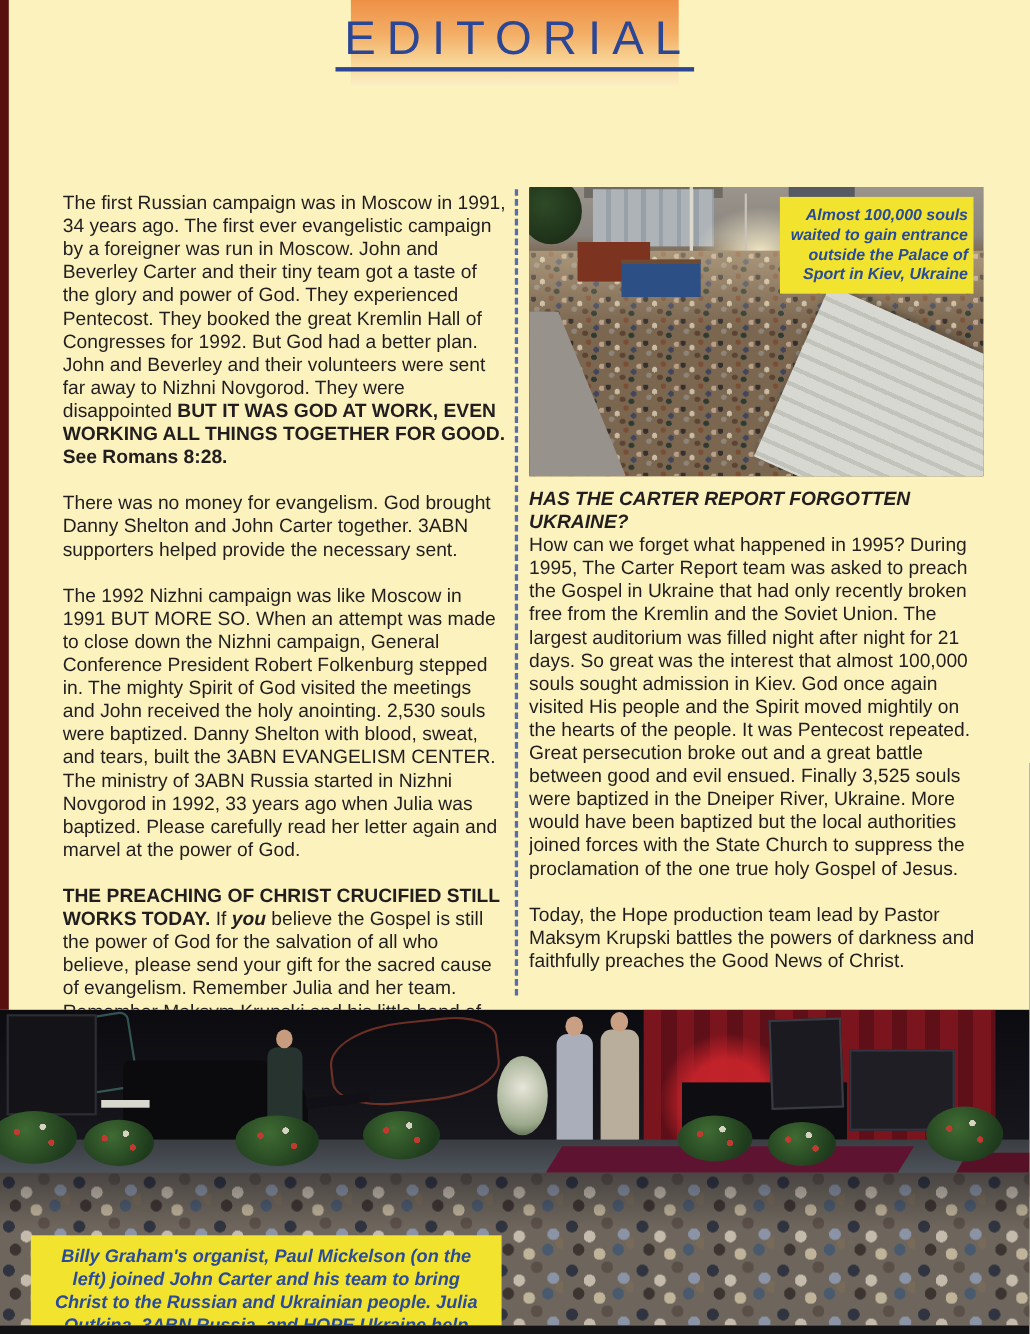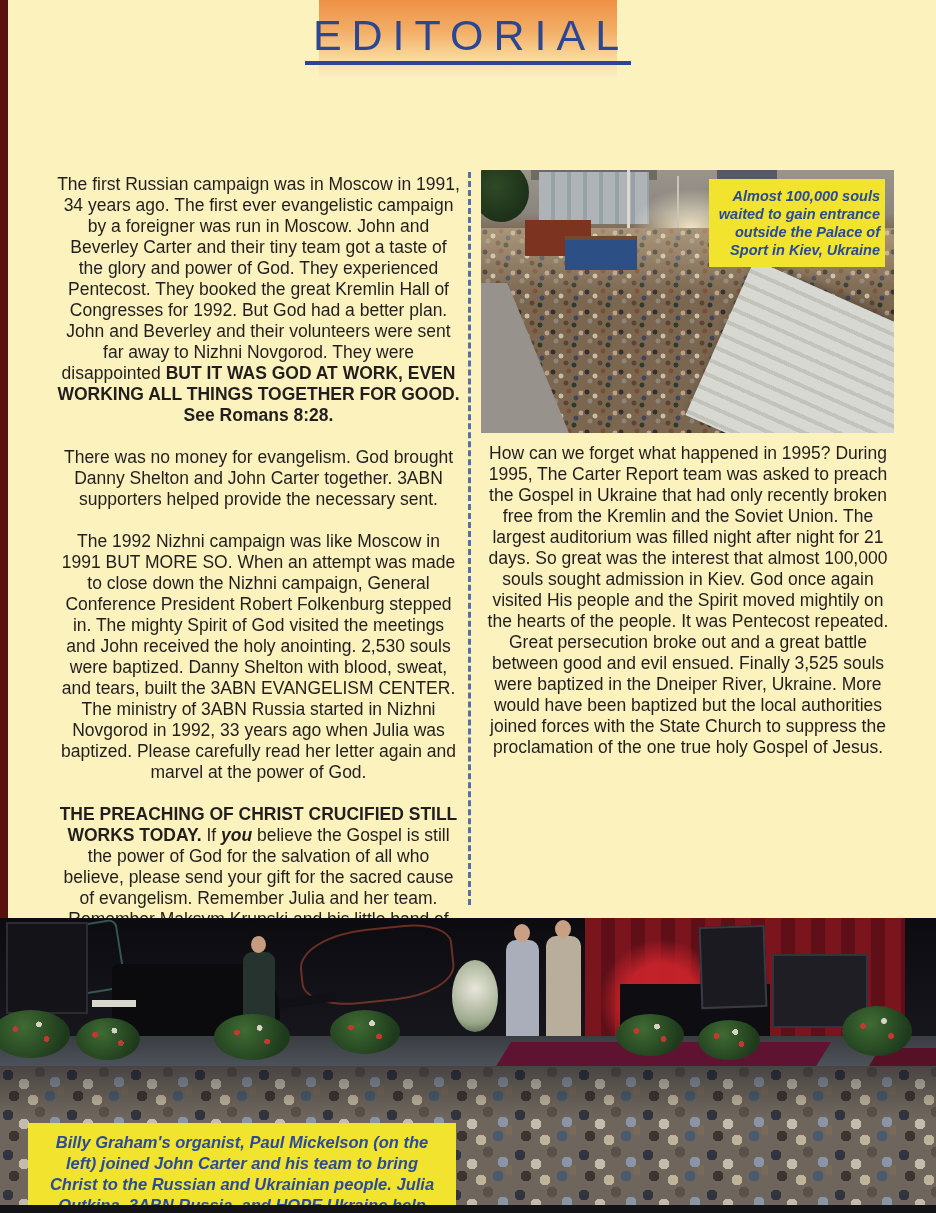--- a/index.html
+++ b/index.html
@@ -34,21 +34,21 @@
     transform:scaleX(.88);transform-origin:center;letter-spacing:0px;
   }
   .banner-subtitle{
     display:block;
     font-size:28px;font-weight:700;font-style:italic;color:#FFFFFF;line-height:1.1;
     transform:scaleX(.9);transform-origin:center;
   }
 
   
   .col{position:absolute;top:174px;font-size:17.5px;line-height:21px;overflow:hidden;}
-  .col p{margin:0 0 21px 0;text-align:center;}
+  .col p{margin:0 0 21px 0;}
   .col-left{left:57px;width:403px;height:744px;}
   .col-right{left:481px;width:414px;top:170px;height:748px;}
   .divider{
     position:absolute;left:468px;top:172px;height:733px;width:0;
     border-left:3px dashed #3D57A6;opacity:.85;
   }
   .rc-heading{
     margin:0;font-size:17.5px;line-height:21px;font-weight:700;font-style:italic;
   }
 
@@ -212,21 +212,23 @@
       <div class="kp-pole2"></div>
       <div class="kp-crowd"></div>
       <div class="kp-crowd-sheen"></div>
       <div class="kp-container-red"></div>
       <div class="kp-kiosk-blue"></div>
       <div class="kp-street"></div>
       <div class="kp-wall"></div>
       <figcaption class="kp-caption">Almost 100,000 souls waited to gain entrance outside the Palace of Sport in Kiev, Ukraine</figcaption>
     </figure>
 
+    <h3 class="rc-heading">HAS THE CARTER REPORT FORGOTTEN UKRAINE?</h3>
     <p><span>How can we forget what happened in 1995? During 1995, The Carter Report team was asked to preach the Gospel in Ukraine that had only recently broken free from the Kremlin and the Soviet Union. The largest auditorium was filled night after night for 21 days. So great was the interest that almost 100,000 souls sought admission in Kiev. God once again visited His people and the Spirit moved mightily on the hearts of the people. It was Pentecost repeated. Great persecution broke out and a great battle between good and evil ensued. Finally 3,525 souls were baptized in the Dneiper River, Ukraine. More would have been baptized but the local authorities joined forces with the State Church to suppress the proclamation of the one true holy Gospel of Jesus.</span></p>
+    <p><span>Today, the Hope production team lead by Pastor Maksym Krupski battles the powers of darkness and faithfully preaches the Good News of Christ.</span></p>
   </section>
 
   <figure class="bottom-photo" style="margin:0;">
     <div class="bp-scribble-teal"></div>
     <div class="bp-scribble-red1"></div>
     <div class="bp-scribble-red2"></div>
     <div class="bp-curtain"></div>
     <div class="bp-spotlight"></div>
     <div class="bp-speaker-left"></div>
     <div class="bp-table-dark"></div>

